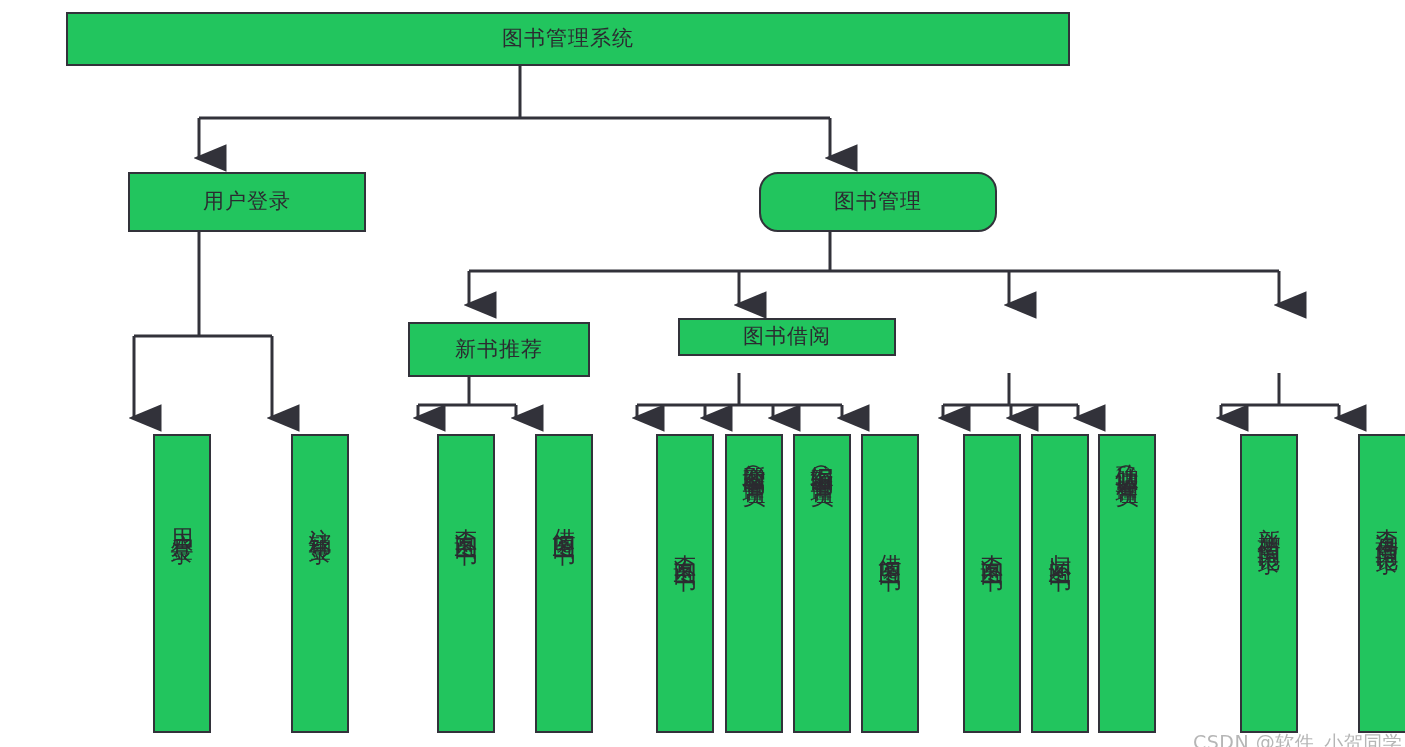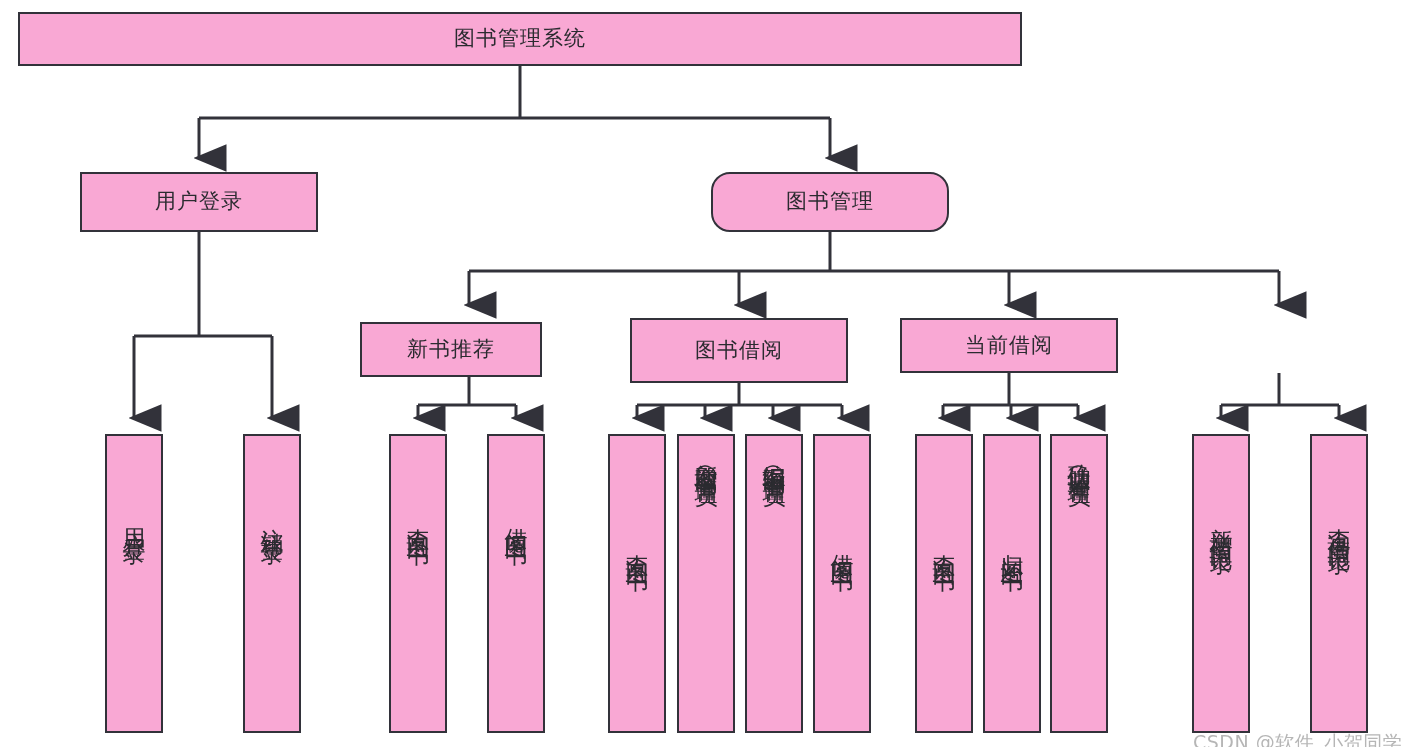--- a/index.html
+++ b/index.html
@@ -17,25 +17,26 @@
   svg#edges{
     position:absolute;
     left:0; top:0;
     width:1405px; height:747px;
     pointer-events:none;
   }
   .node{
     position:absolute;
     box-sizing:border-box;
     border:2.5px solid #32323a;
-    background:#f9a8d4;
+    background:#22c55e;
     display:flex;
     align-items:center;
     justify-content:center;
     z-index:2;
+    margin-left:48px;
   }
   .node .label{
     font-size:21px;
     letter-spacing:1px;
     color:#2b2b30;
     line-height:1.1;
     white-space:nowrap;
   }
   
   .leaf{
@@ -127,25 +128,22 @@
   <div class="node" style="left:80px; top:172px; width:238px; height:60px;">
     <span class="label">用户登录</span>
   </div>
   <div class="node" style="left:711px; top:172px; width:238px; height:60px;border-radius:19px;">
     <span class="label">图书管理</span>
   </div>
 
   <div class="node" style="left:360px; top:322px; width:182px; height:55px;">
     <span class="label">新书推荐</span>
   </div>
-  <div class="node" style="left:630px; top:318px; width:218px; height:65px;">
+  <div class="node" style="left:630px; top:318px; width:218px; height:38px;">
     <span class="label">图书借阅</span>
-  </div>
-  <div class="node" style="left:900px; top:318px; width:218px; height:55px;">
-    <span class="label">当前借阅</span>
   </div>
 
   <div class="node leaf mid" style="left:105px; top:434px; width:58px; height:299px;">
     <span class="label">用户登录</span>
   </div>
   <div class="node leaf mid" style="left:243px; top:434px; width:58px; height:299px;">
     <span class="label">注销登录</span>
   </div>
 
   <div class="node leaf mid" style="left:389px; top:434px; width:58px; height:299px;">

